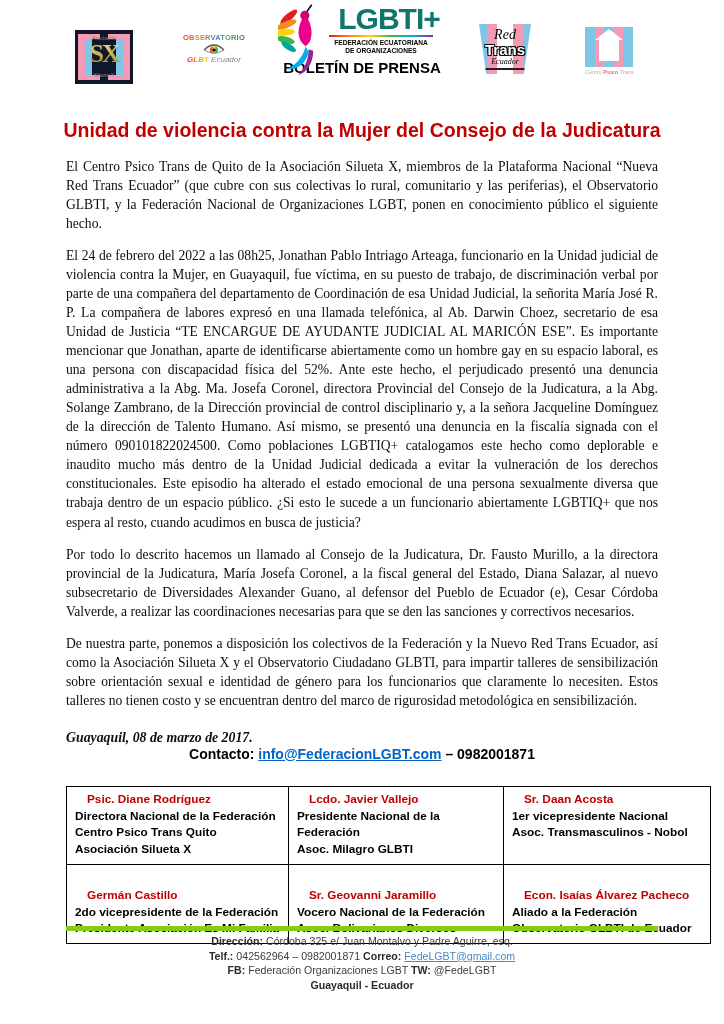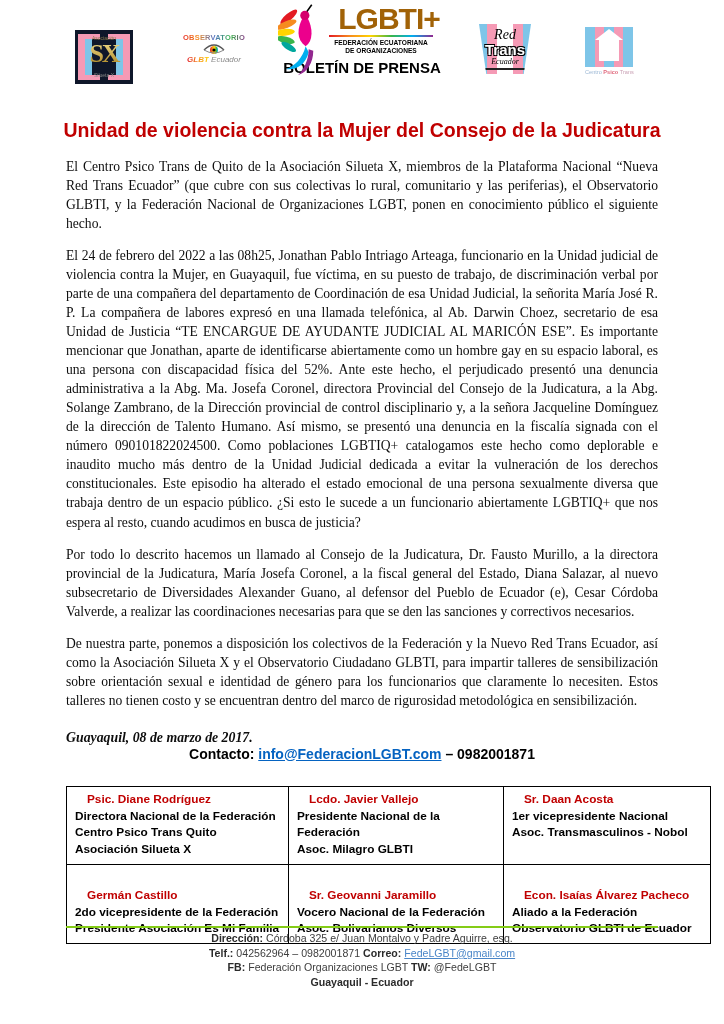--- a/index.html
+++ b/index.html
@@ -31,21 +31,21 @@
           -webkit-background-clip:text;background-clip:text;color:transparent;}
   .obs-l2{font-size:8px;margin-top:1px;font-style:italic;}
   .obs-glbt{font-weight:bold;background:linear-gradient(to right,#e31b23,#f68b1f,#ffd400);
             -webkit-background-clip:text;background-clip:text;color:transparent;}
   .obs-ec{color:#8a8a8a;}
   
   .fed{left:272px;top:3px;width:180px;text-align:center;}
   .fed-bird{position:absolute;left:6px;top:0;}
   .fed-txt{margin-left:38px;text-align:center;}
   .fed-name{font-family:"Liberation Sans",sans-serif;font-weight:800;font-size:30px;line-height:1.05;
-            color:#a16207;letter-spacing:-1px;padding-left:16px;}
+            color:#0f766e;letter-spacing:-1px;padding-left:16px;}
   .fed-rainbow{height:2px;width:104px;margin:0 auto;background:linear-gradient(to right,#e31b23,#f68b1f,#ffd400,#39b54a,#00aeef,#92278f);}
   .fed-sub{font-family:"Liberation Sans",sans-serif;font-weight:bold;font-size:6.6px;line-height:1.25;color:#000;margin-top:2px;}
   .bulletin{font-family:"Liberation Sans",sans-serif;font-weight:bold;font-size:15px;color:#000;margin-top:4px;}
   
   .rt{left:479px;top:24px;width:52px;height:50px;text-align:center;
       background:linear-gradient(to right,#7ec5e8 0 16%,#f59ab5 16% 34%,#fff 34% 66%,#f59ab5 66% 84%,#7ec5e8 84% 100%);
       clip-path:polygon(0 0,100% 0,86% 100%,14% 100%);font-family:"Liberation Serif",serif;}
   .rt-red{font-style:italic;font-size:14px;color:#000;line-height:1.1;padding-top:3px;}
   .rt-trans{font-family:"Liberation Sans",sans-serif;font-weight:800;font-size:15px;color:#fff;line-height:1;
             text-shadow:-1px -1px 0 #000,1px -1px 0 #000,-1px 1px 0 #000,1px 1px 0 #000;}
@@ -70,21 +70,21 @@
            font-size:14px;color:#000;}
   .contact a{color:#0563c1;text-decoration:underline;}
   
   .sig-table{margin:24px 66px 0;border-collapse:collapse;width:593px;table-layout:fixed;}
   .sig-table td{border:1.6px solid #000;vertical-align:top;padding:4px 8px 6px;
                 font-family:"Liberation Sans",sans-serif;font-weight:bold;font-size:11.8px;line-height:1.42;color:#000;}
   .sig-table tr.row2 td{padding-top:22px;}
   .sig-name{color:#c00000;padding-left:12px;}
   .c1{width:205px;}.c2{width:198px;}.c3{width:190px;}
   
-  .footer{position:absolute;left:66px;right:66px;top:926px;border-top:2px solid #84cc16;padding-top:3px;
+  .footer{position:absolute;left:66px;right:66px;top:926px;border-top:5px solid #84cc16;padding-top:3px;
           text-align:center;font-family:"Liberation Sans",sans-serif;font-size:10.6px;line-height:1.38;color:#3d3d3d;}
   .footer b{color:#2b2b2b;}
   .footer a{color:#4a86c8;text-decoration:underline;}
 </style>
 </head>
 <body>
 
 <div class="page">
 
   <div class="header">

